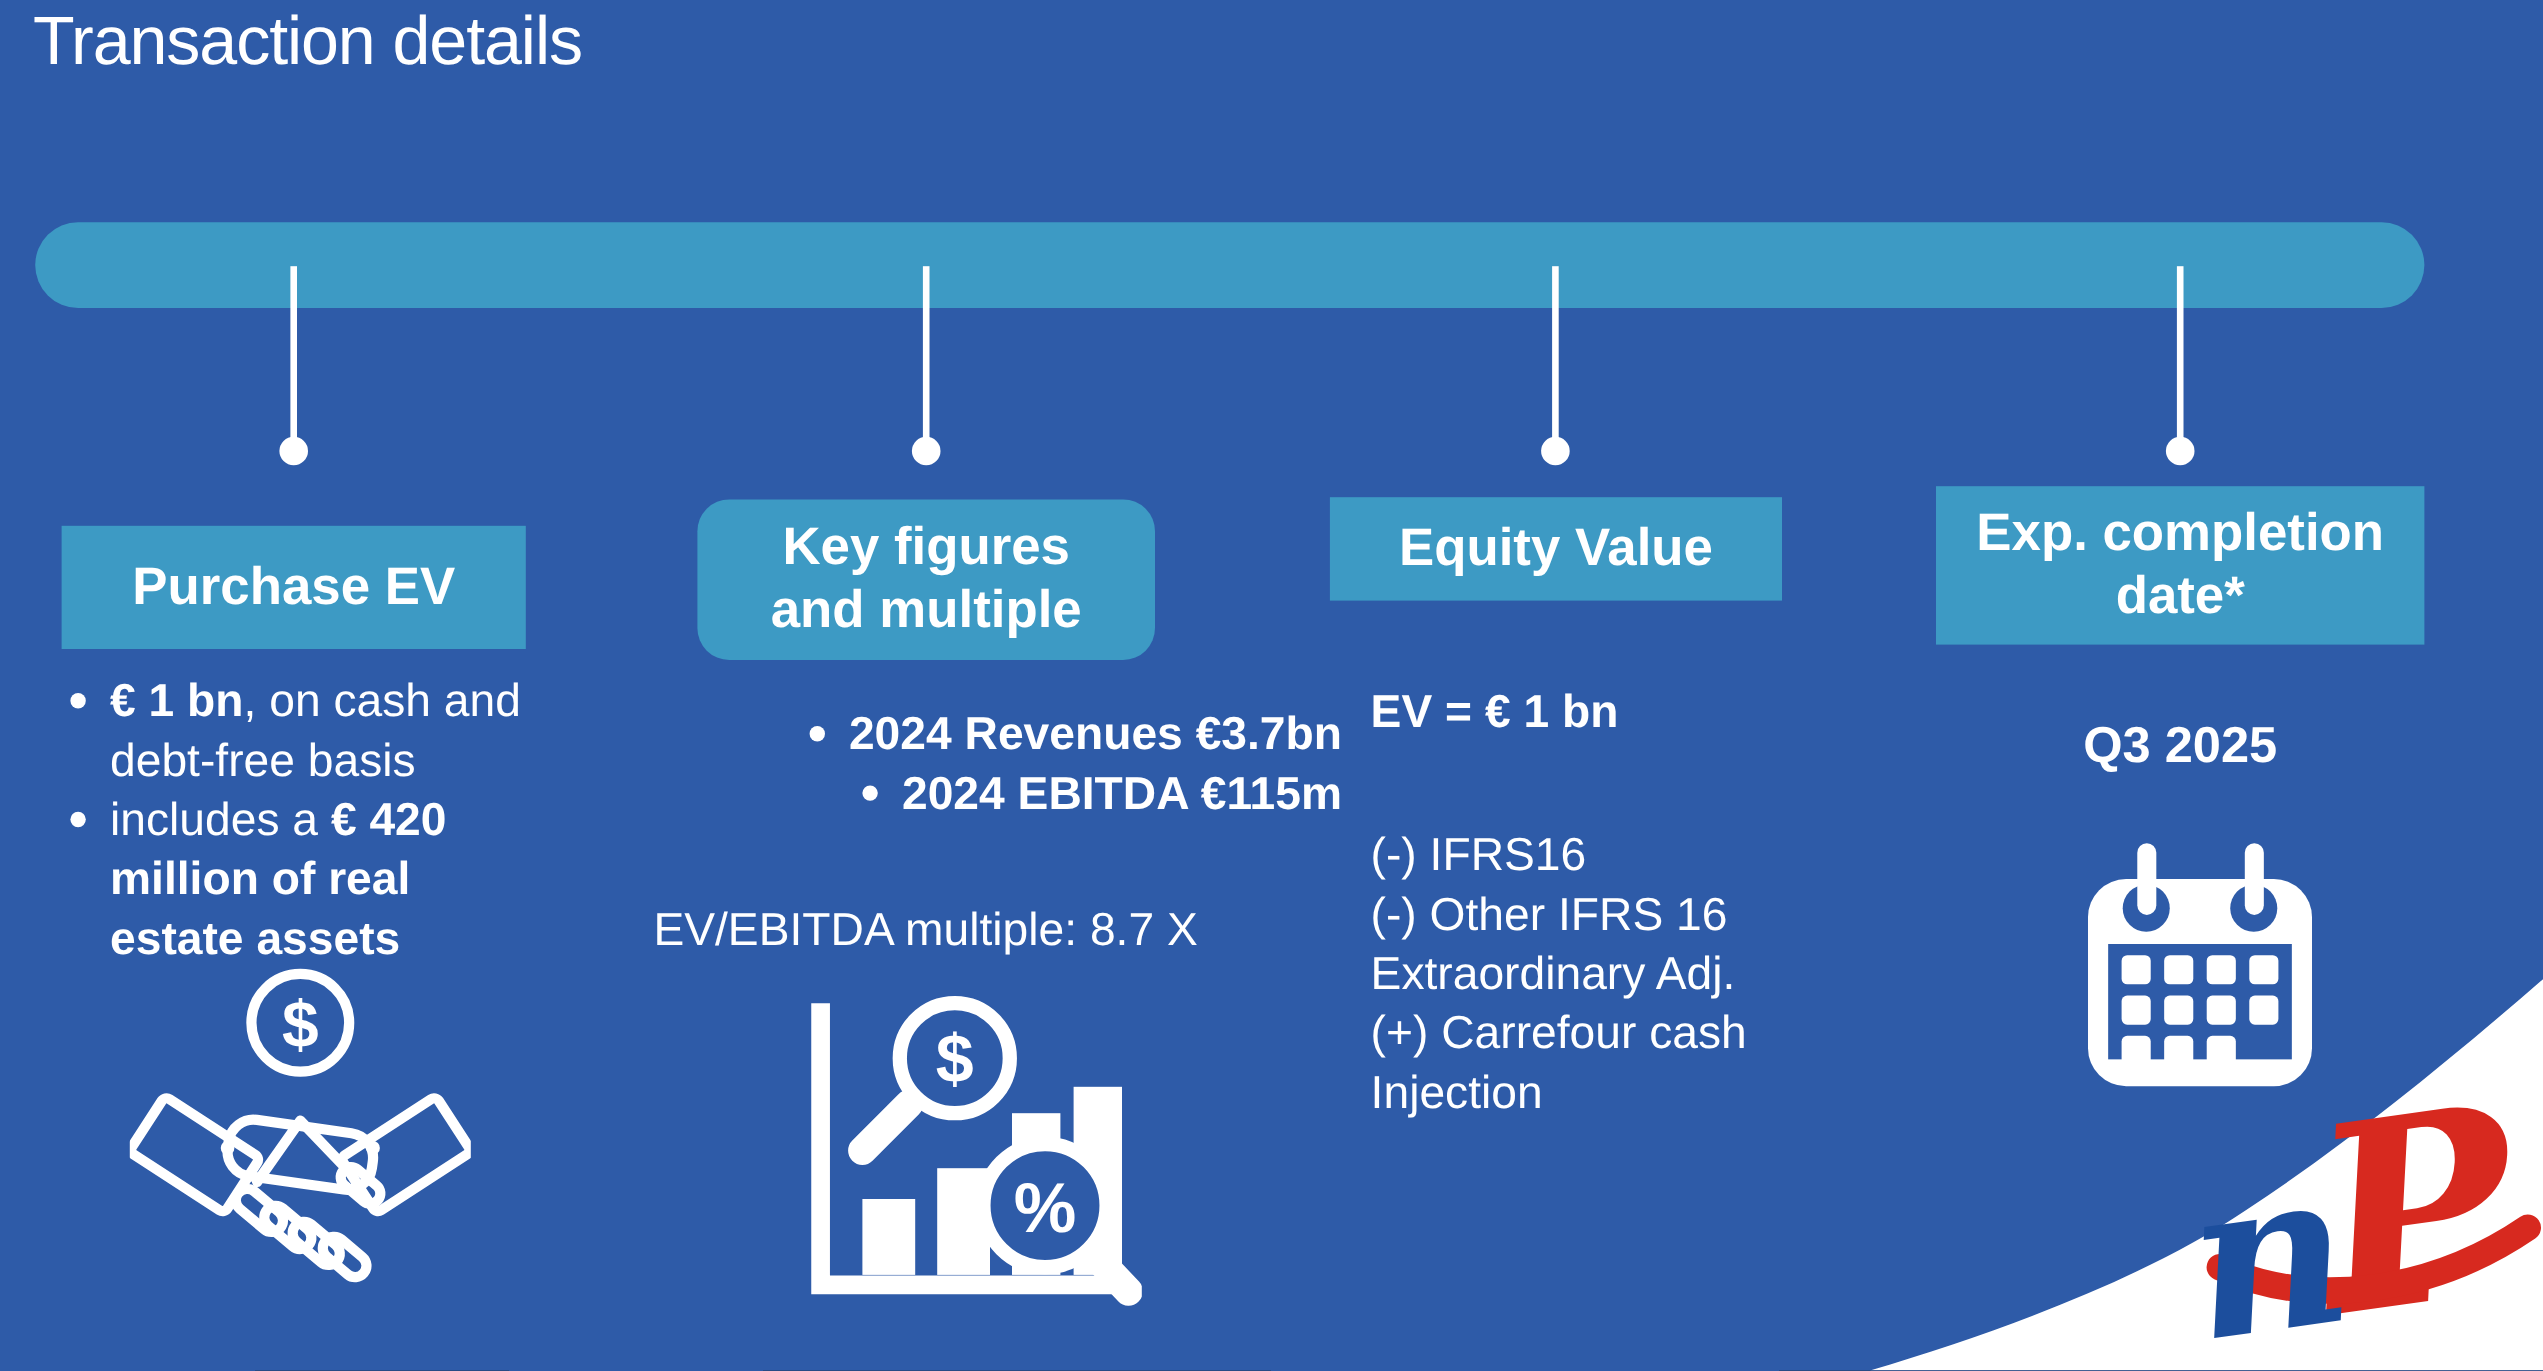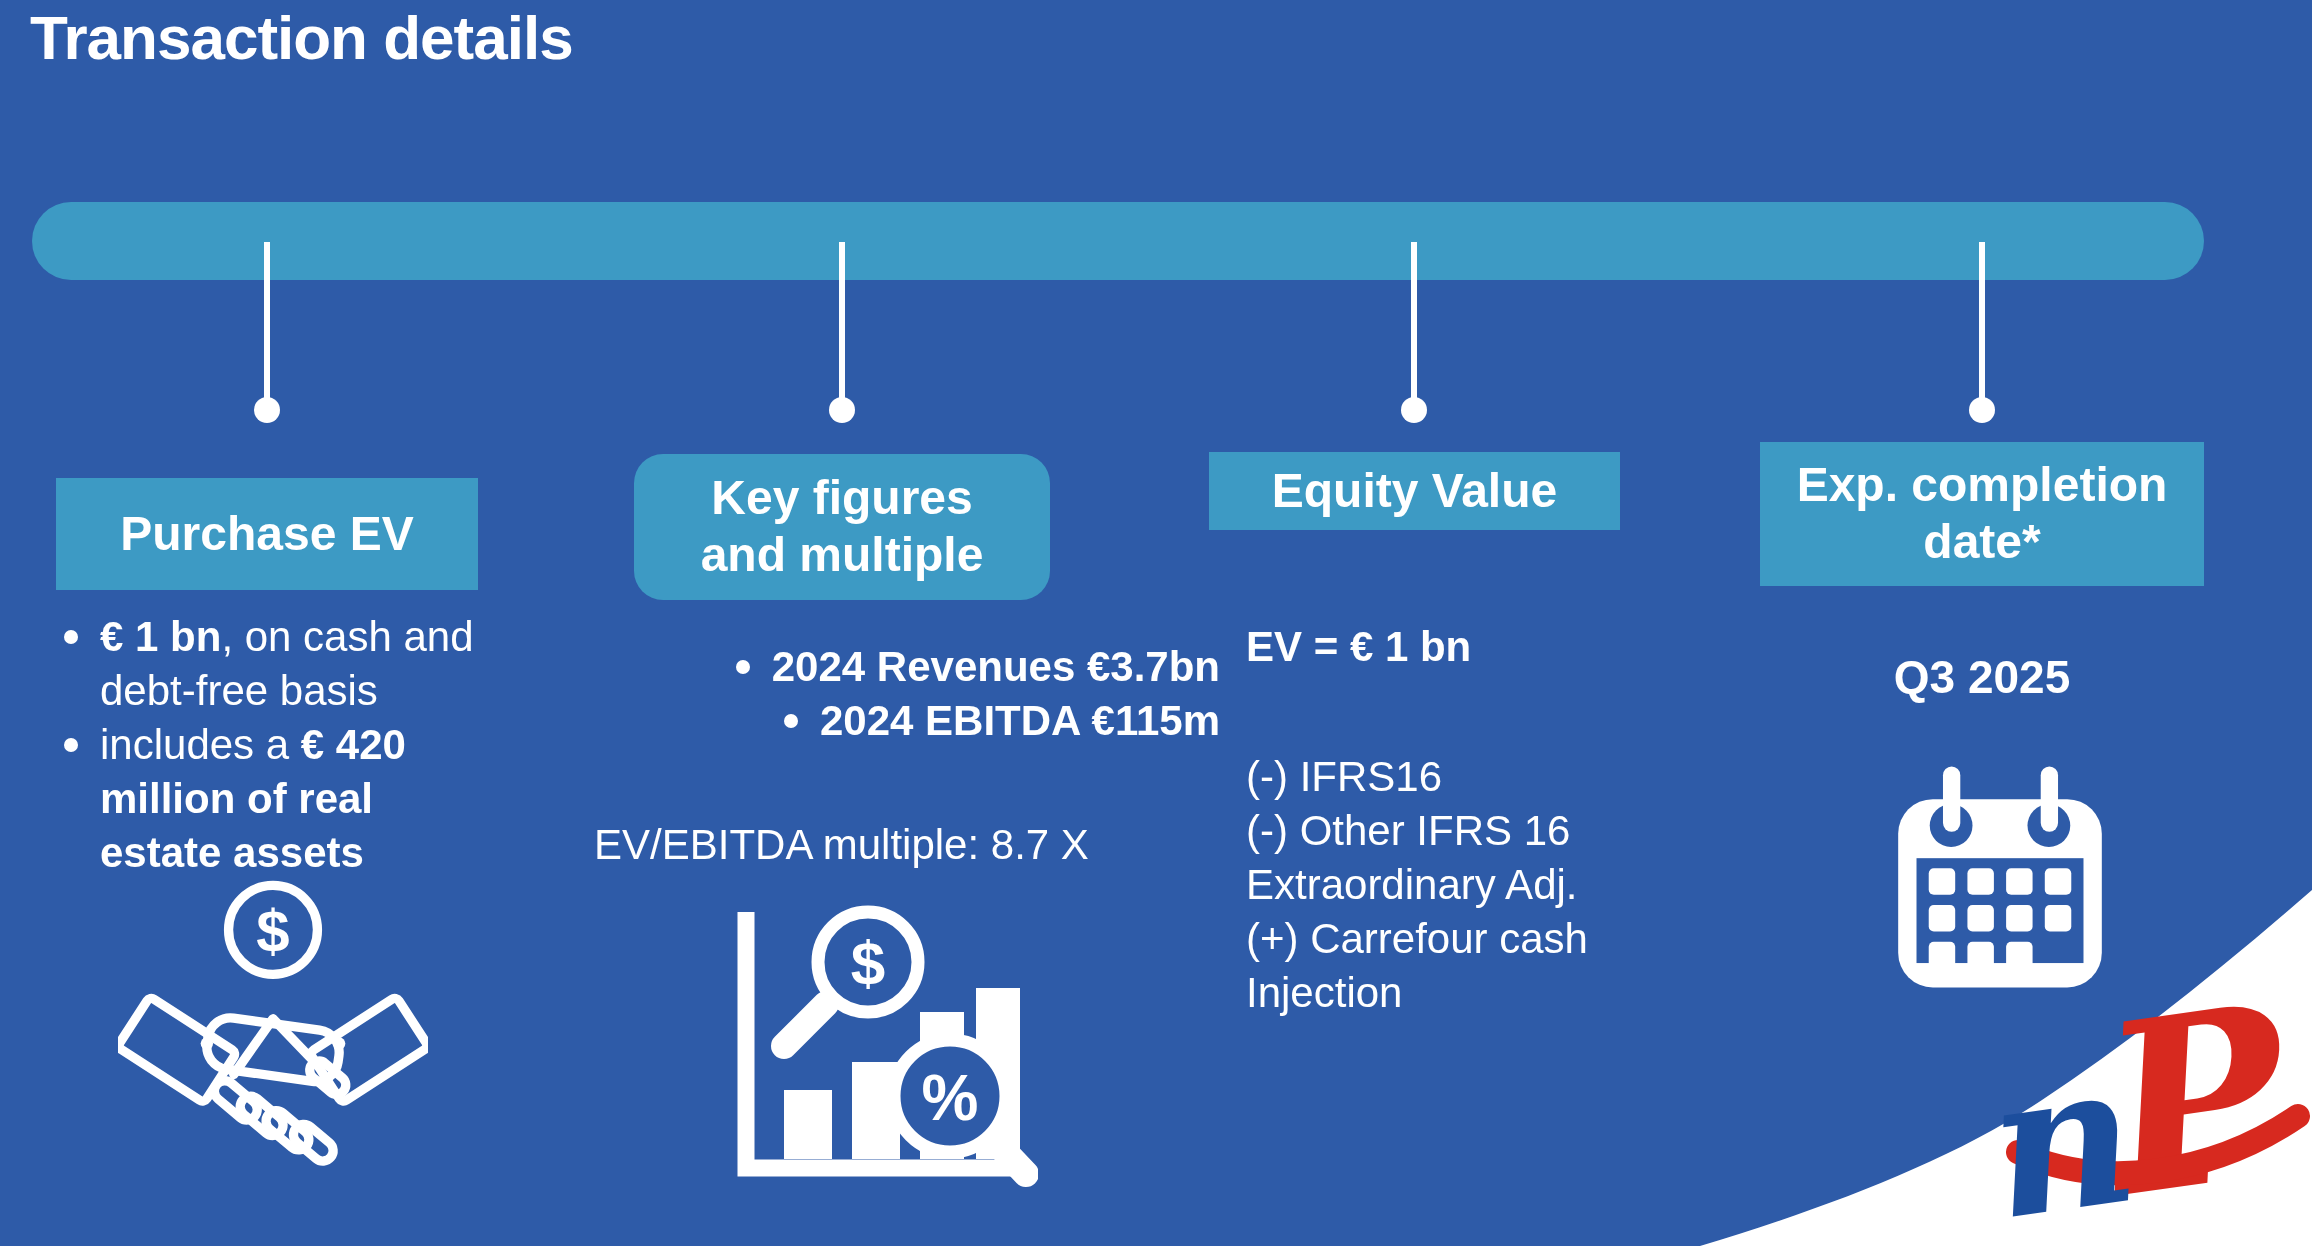--- a/index.html
+++ b/index.html
@@ -13,42 +13,42 @@
   .canvas{
     position:relative;
     width:2312px;height:1246px;
     background:var(--background,#2E5BA8);
     overflow:hidden;
     font-family:"Liberation Sans", sans-serif;
     color:#fff;
   }
   .slide-title{
     position:absolute;left:30px;top:2px;
-    font-size:62px;font-weight:700;letter-spacing:-1px;
+    font-size:62px;font-weight:400;letter-spacing:-1px;
   }
   .timeline-bar{
     position:absolute;left:32px;top:202px;
     width:2172px;height:78px;border-radius:39px;
     background:var(--accent,#3D9AC4);
   }
   .connector{
     position:absolute;top:242px;width:6px;height:160px;background:#fff;
   }
   .dotmark{
     position:absolute;top:397px;width:26px;height:26px;border-radius:50%;background:#fff;
   }
   .hdr{
     position:absolute;
     background:var(--accent,#3D9AC4);
     display:flex;flex-direction:column;align-items:center;justify-content:center;
     text-align:center;font-weight:700;font-size:48px;line-height:1.18;
   }
   .hdr-1{left:56px;top:454px;width:422px;height:112px;margin-top:24px;}
   .hdr-2{left:634px;top:454px;width:416px;height:146px;border-radius:29px;}
-  .hdr-3{left:1209px;top:452px;width:411px;height:78px;}
+  .hdr-3{left:1209px;top:452px;width:411px;height:94px;}
   .hdr-4{left:1760px;top:442px;width:444px;height:144px;}
   .body-text{font-size:42px;line-height:54px;}
   .b{font-weight:700;}
   ul.bullets{list-style:none;margin:0;padding:0;position:absolute;}
   ul.bullets li{display:flex;align-items:flex-start;margin:0 0 0 0;}
   .dot{flex:0 0 auto;width:14px;height:14px;border-radius:50%;background:#fff;margin:20px 22px 0 6px;}
   ul.bullets p{margin:0;}
   .col1-body{left:58px;top:610px;width:448px;}
   .col2-body{left:660px;top:640px;width:560px;}
   .col2-body li{margin-bottom:0px;justify-content:flex-end;}

